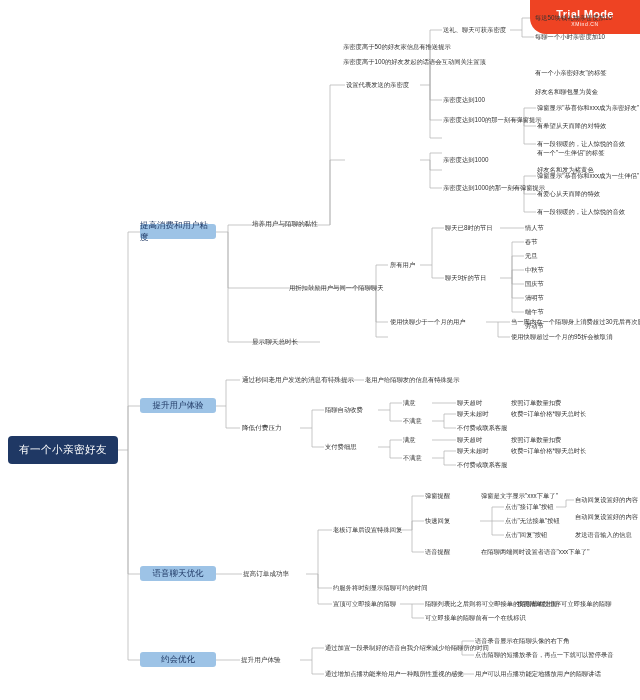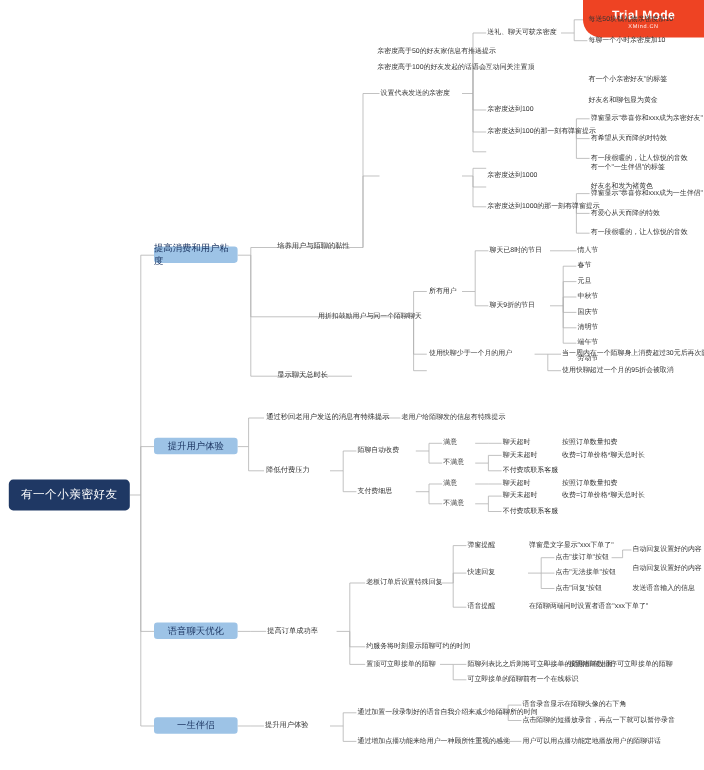--- a/index.html
+++ b/index.html
@@ -146,21 +146,21 @@
 <div class="lvl1" style="left:140px;top:224px;">
   <span>提高消费和用户粘度</span>
 </div>
 <div class="lvl1" style="left:140px;top:398px;">
   <span>提升用户体验</span>
 </div>
 <div class="lvl1" style="left:140px;top:566px;text-align:center;">
   <span>语音聊天优化</span>
 </div>
 <div class="lvl1" style="left:140px;top:652px;">
-  <span>一生伴侣</span>
+  <span>约会优化</span>
 </div>
 
 <div class="txt b" style="left:252px;top:220px;">培养用户与陌聊的黏性</div>
 <div class="txt" style="left:346px;top:81px;">设置代表发送的亲密度</div>
 <div class="txt" style="left:443px;top:26px;">送礼、聊天可获亲密度</div>
 <div class="txt" style="left:535px;top:14px;">每送50块钱礼物亲密度加10</div>
 <div class="txt" style="left:535px;top:33px;">每聊一个小时亲密度加10</div>
 <div class="txt" style="left:343px;top:43px;">亲密度高于50的好友家信息有推送提示</div>
 <div class="txt" style="left:343px;top:58px;">亲密度高于100的好友发起的话语会互动同关注置顶</div>
 <div class="txt" style="left:443px;top:96px;">亲密度达到100</div>

